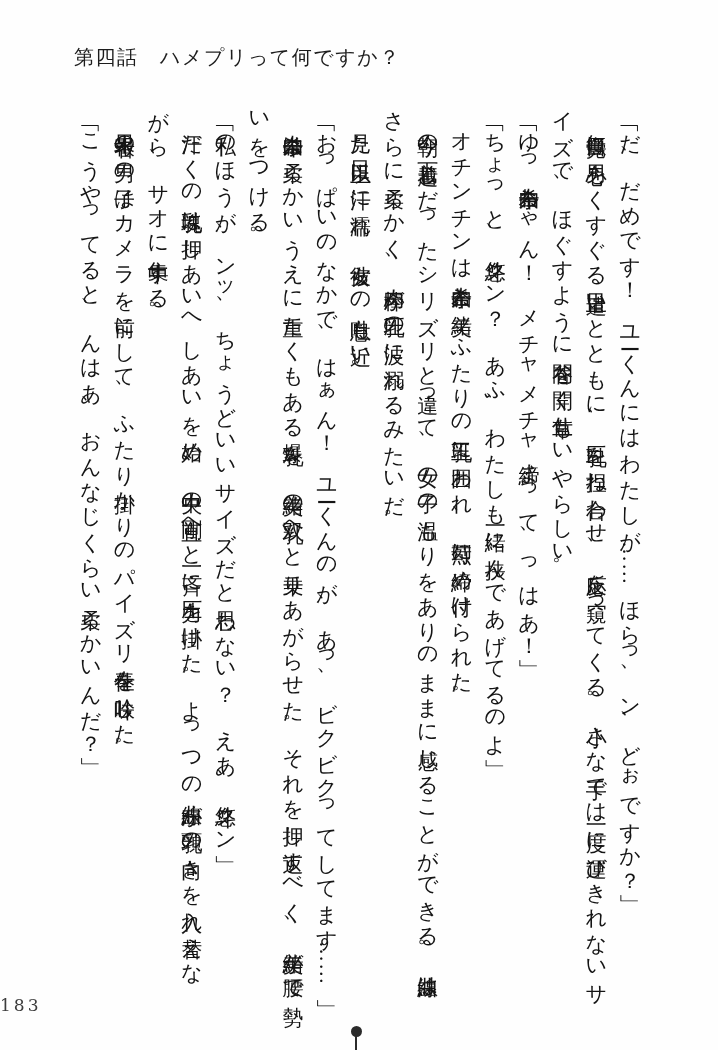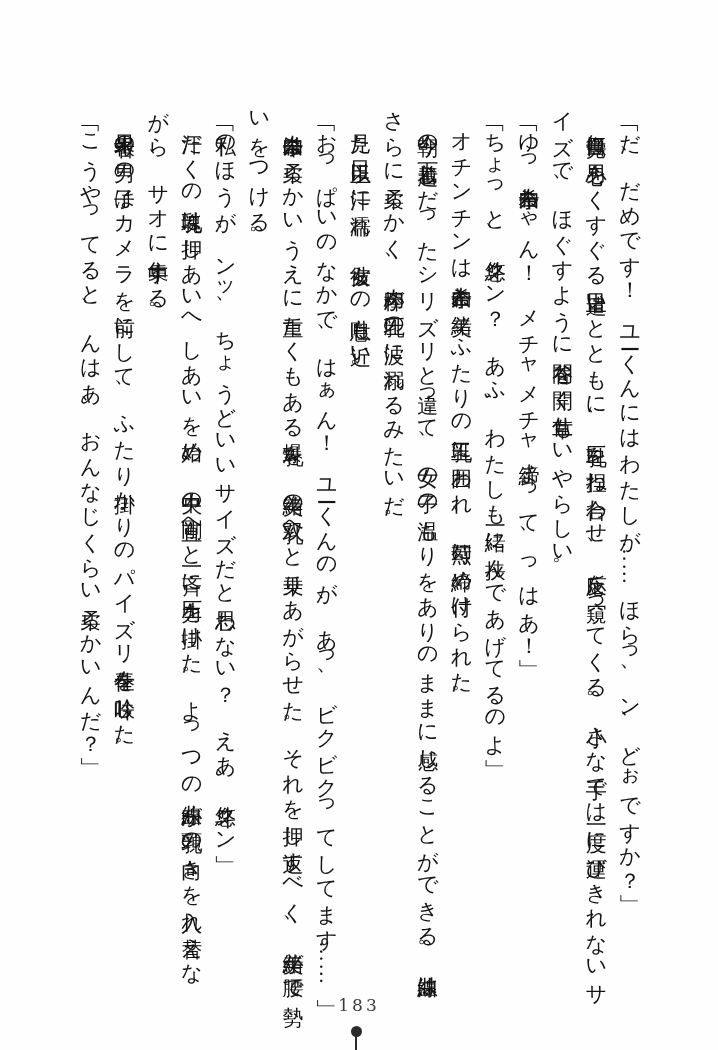--- a/index.html
+++ b/index.html
@@ -41,21 +41,20 @@
   .text-body p {
     margin: 0;
     padding: 0;
     text-indent: 1em;
   }
   .page-number {
     position: absolute;
     top: 995px;
     left: 0;
     width: 100%;
-    text-align: center;
     font-size: 17px;
     letter-spacing: 3px;
     color: #3c3c3c;
     font-family: "DejaVu Serif", "Liberation Serif", serif;
   }
   .pin-mark {
     position: absolute;
     left: 0;
     top: 0;
     width: 0;
@@ -77,20 +76,21 @@
     width: 2px;
     height: 15px;
     background: #2b2b2b;
   }
 </style>
 </head>
 <body>
 
 <div class="page">
 
+  <div class="chapter-header">第四話　ハメプリって何ですか？</div>
 
   <div class="text-body" id="text-body">
       <p>「だ、だめです！　ユーくんにはわたしが……ほらっ、ン、どぉですか？」</p>
       <p>無自覚に男心をくすぐる上目遣いとともに、巨乳を捏ね合わせ、反応を窺ってくる。小さな手では一度に運びきれないサイズで、ほぐすように谷間を開く仕草もいやらしい。</p>
       <p>「ゆっ由希奈ちゃん！　メチャメチャ締まって、っはあ！」</p>
       <p>「ちょっと、悠斗クン？　あふ、わたしも一緒に挟んであげてるのよ」</p>
       <p>オチンチンは由希奈と美緒、ふたりの乳玉に囲われ、苛烈に締め付けられた。</p>
       <p>今朝の下着越しだったシリズリと違って、女の子の温もりをありのままに感じることができる。曲線はさらに柔らかく、肉棒が乳圧の波に溺れるみたいだ。</p>
       <p>見た目以上に汗に濡れ、彼女らの吐息も近い。</p>
       <p>「おっぱいのなかで、はぁん！　ユーくんのが、あっ、ビクビクってしてます……」</p>

